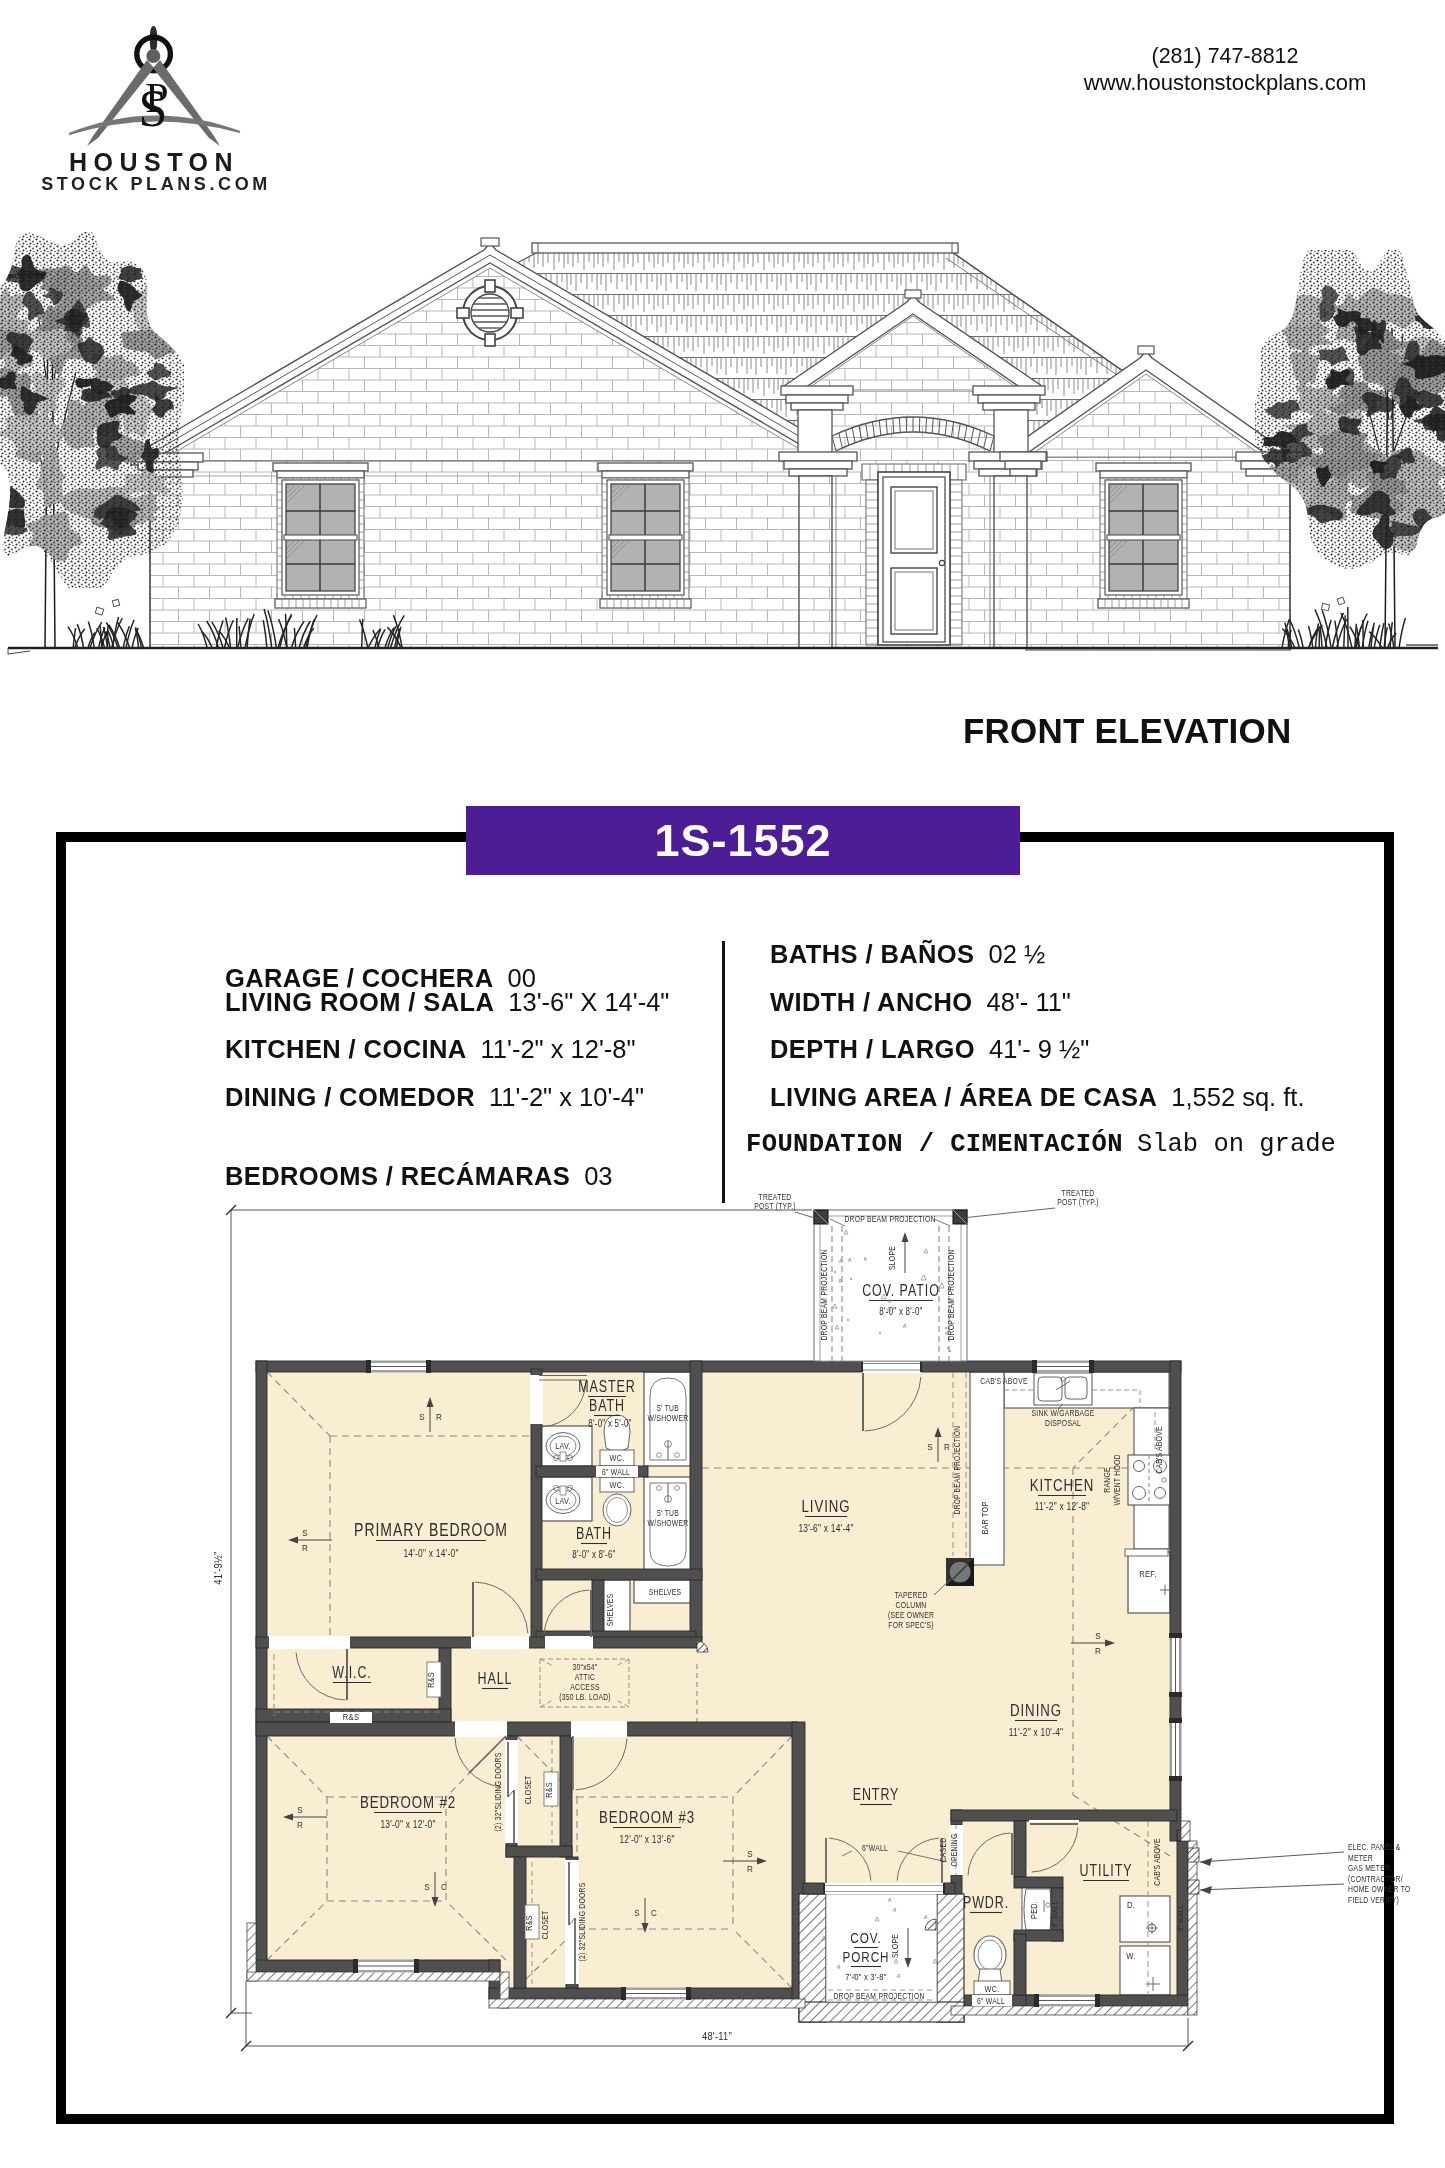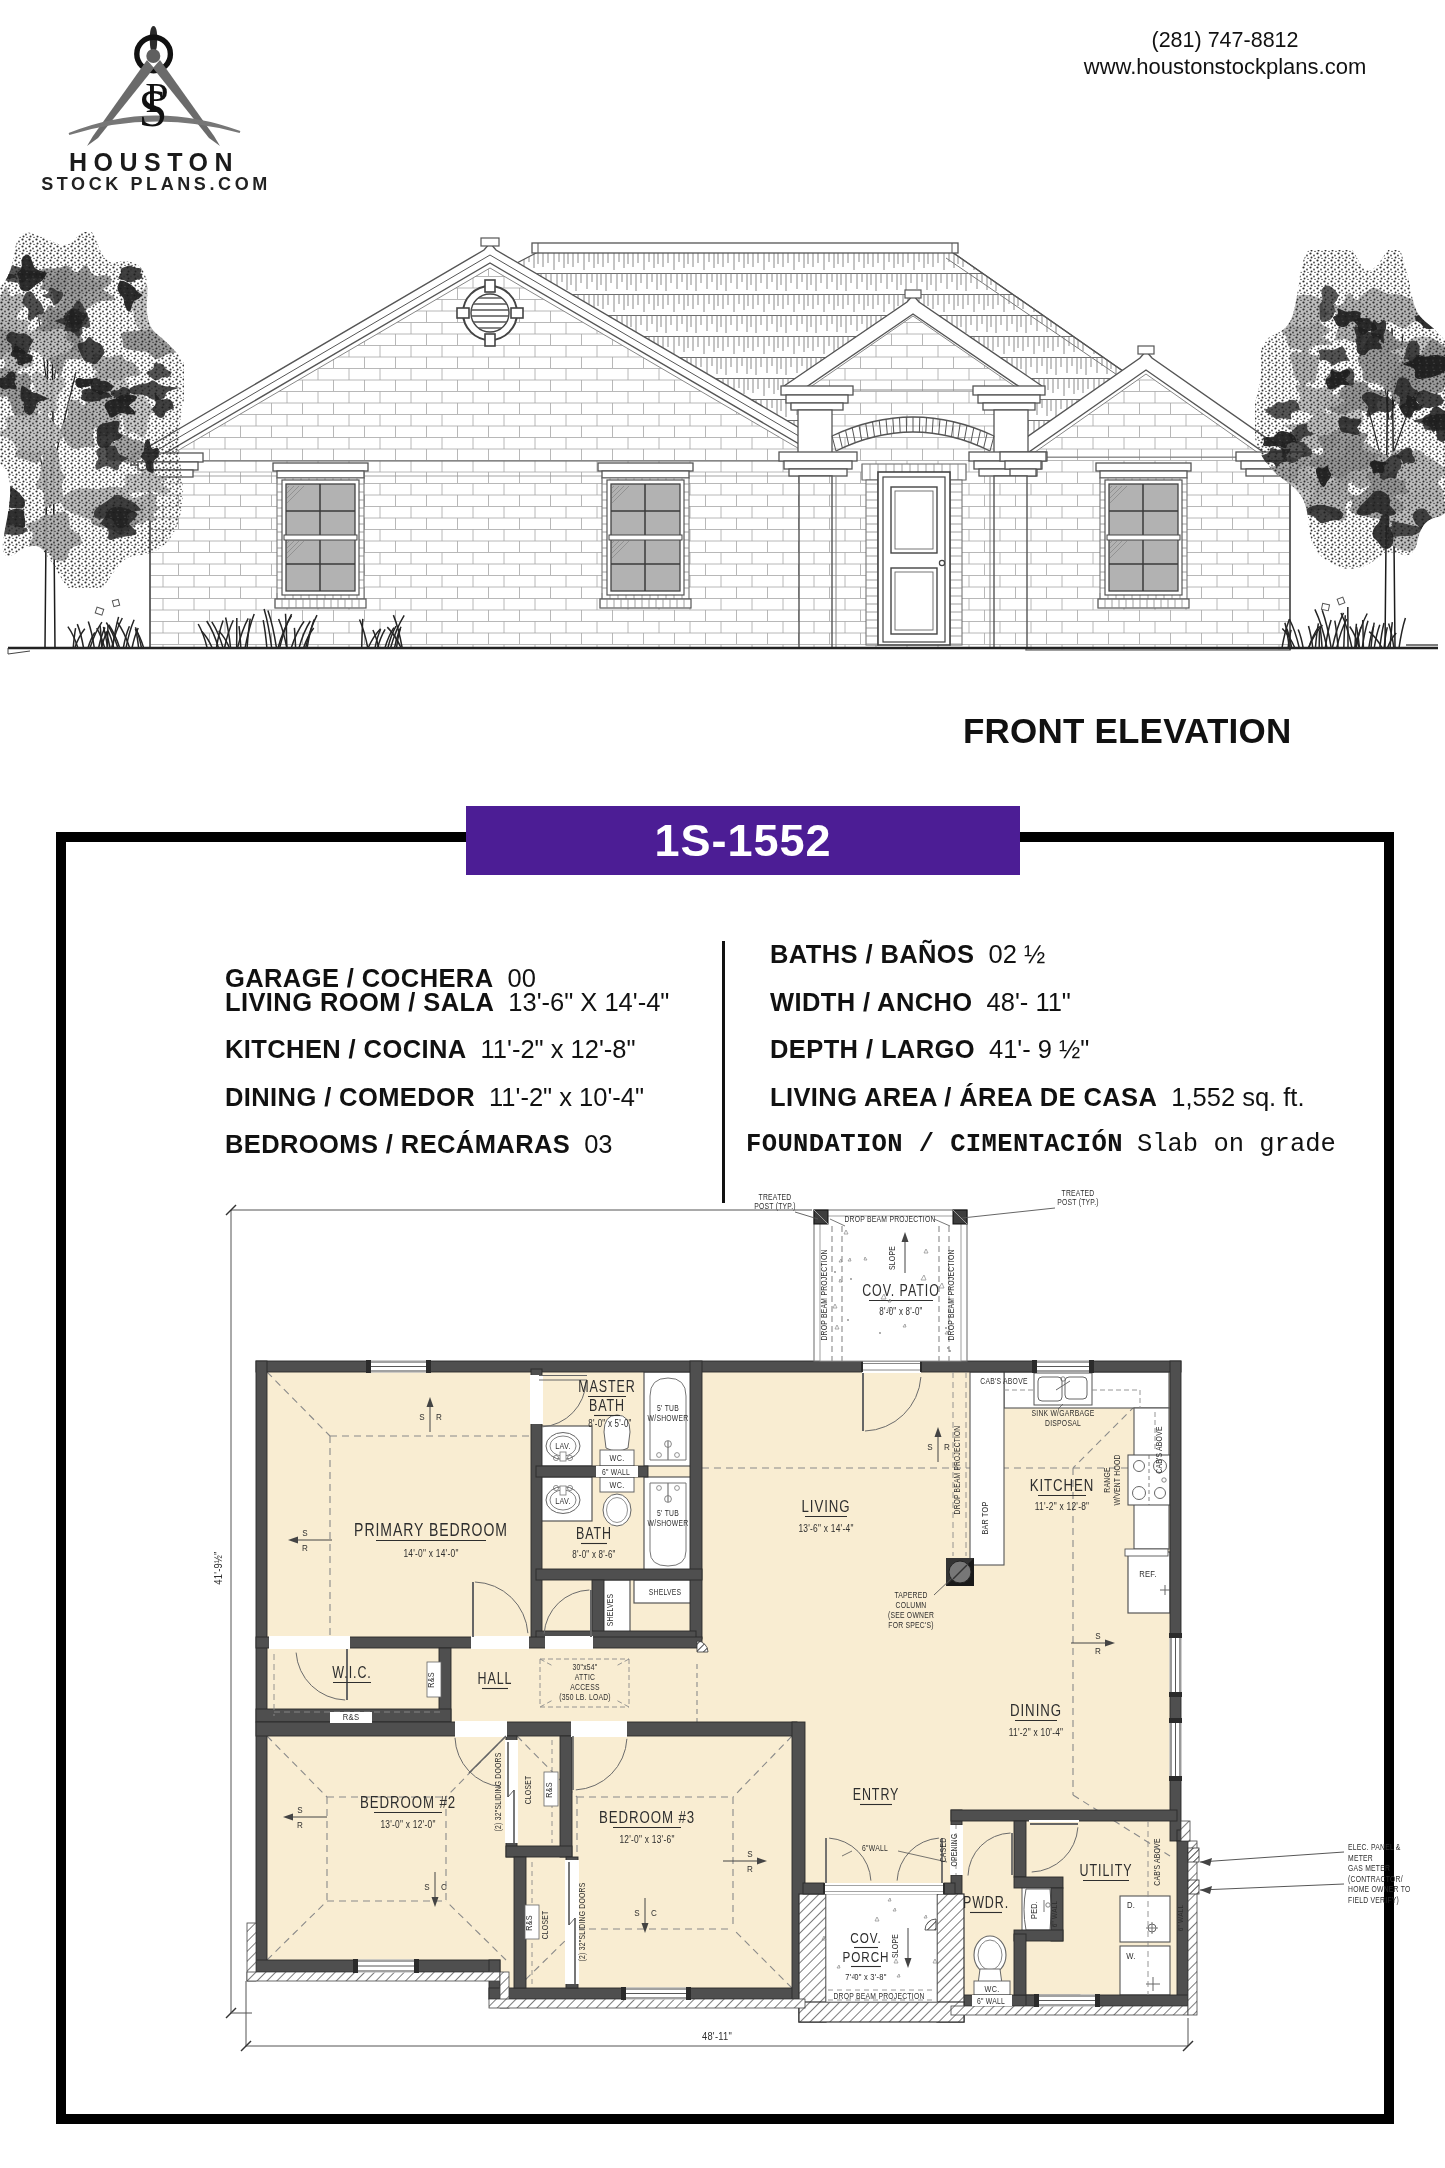--- a/index.html
+++ b/index.html
@@ -26,21 +26,21 @@
     <text x="113" y="126" text-anchor="middle" font-family="Liberation Serif,serif" font-size="52" fill="#111">S</text>
   </g>
 
   <text x="114" y="171" text-anchor="middle" font-size="25" font-weight="bold" letter-spacing="6.5" fill="#1a1a1a">HOUSTON</text>
 
   <text x="116" y="190" text-anchor="middle" font-size="18" font-weight="600" letter-spacing="3.6" fill="#222">STOCK PLANS.COM</text>
 </svg>
 </div>
 
 <div class="abs" style="left:1020px;top:28px;width:410px;text-align:center;color:#111;">
-  <div style="font-size:21.5px;margin-top:0px;">(281) 747-8812</div>
+  <div style="font-size:21.5px;margin-top:16px;">(281) 747-8812</div>
   <div style="font-size:22px;margin-top:1px;">www.houstonstockplans.com</div>
 </div>
 
 <div class="abs" style="left:0;top:0;width:1445px;height:780px;">
 <svg id="elev" width="1445" height="780" viewBox="0 0 1445 780">
 <defs>
 <pattern id="brick" width="31" height="23" patternUnits="userSpaceOnUse">
   <rect width="31" height="23" fill="white"></rect>
   <path d="M0 0.5 H31 M0 12 H31" stroke="#a6a6a6" stroke-width="0.8"></path>
   <path d="M8 0.5 V12 M23.5 12 V23" stroke="#a6a6a6" stroke-width="0.8"></path>
@@ -832,21 +832,21 @@
 <div class="abs" style="left:722px;top:941px;width:3px;height:262px;background:#111;"></div>
 
 <div class="specrow" style="left:225px;top:964px;"><b>GARAGE / COCHERA</b><span>00</span></div>
 
 <div class="specrow" style="left:225px;top:988px;"><b>LIVING ROOM / SALA</b><span>13'-6" X 14'-4"</span></div>
 
 <div class="specrow" style="left:225px;top:1035px;"><b>KITCHEN / COCINA</b><span>11'-2" x 12'-8"</span></div>
 
 <div class="specrow" style="left:225px;top:1083px;"><b>DINING / COMEDOR</b><span>11'-2" x 10'-4"</span></div>
 
-<div class="specrow" style="left:225px;top:1130px;"><b>BEDROOMS / RECÁMARAS</b><span>03</span></div>
+<div class="specrow" style="left:225px;top:1162px;"><b>BEDROOMS / RECÁMARAS</b><span>03</span></div>
 
 <div class="specrow" style="left:770px;top:940px;"><b>BATHS / BAÑOS</b><span>02 ½</span></div>
 
 <div class="specrow" style="left:770px;top:988px;"><b>WIDTH / ANCHO</b><span>48'- 11"</span></div>
 
 <div class="specrow" style="left:770px;top:1035px;"><b>DEPTH / LARGO</b><span>41'- 9 ½"</span></div>
 
 <div class="specrow" style="left:770px;top:1083px;"><b>LIVING AREA / ÁREA DE CASA</b><span>1,552 sq. ft.</span></div>
 
 <div class="specrow" style="left:746px;top:1130px;font-family:Liberation Mono, monospace;"><b>FOUNDATION / CIMENTACIÓN</b><span>Slab on grade</span></div>

